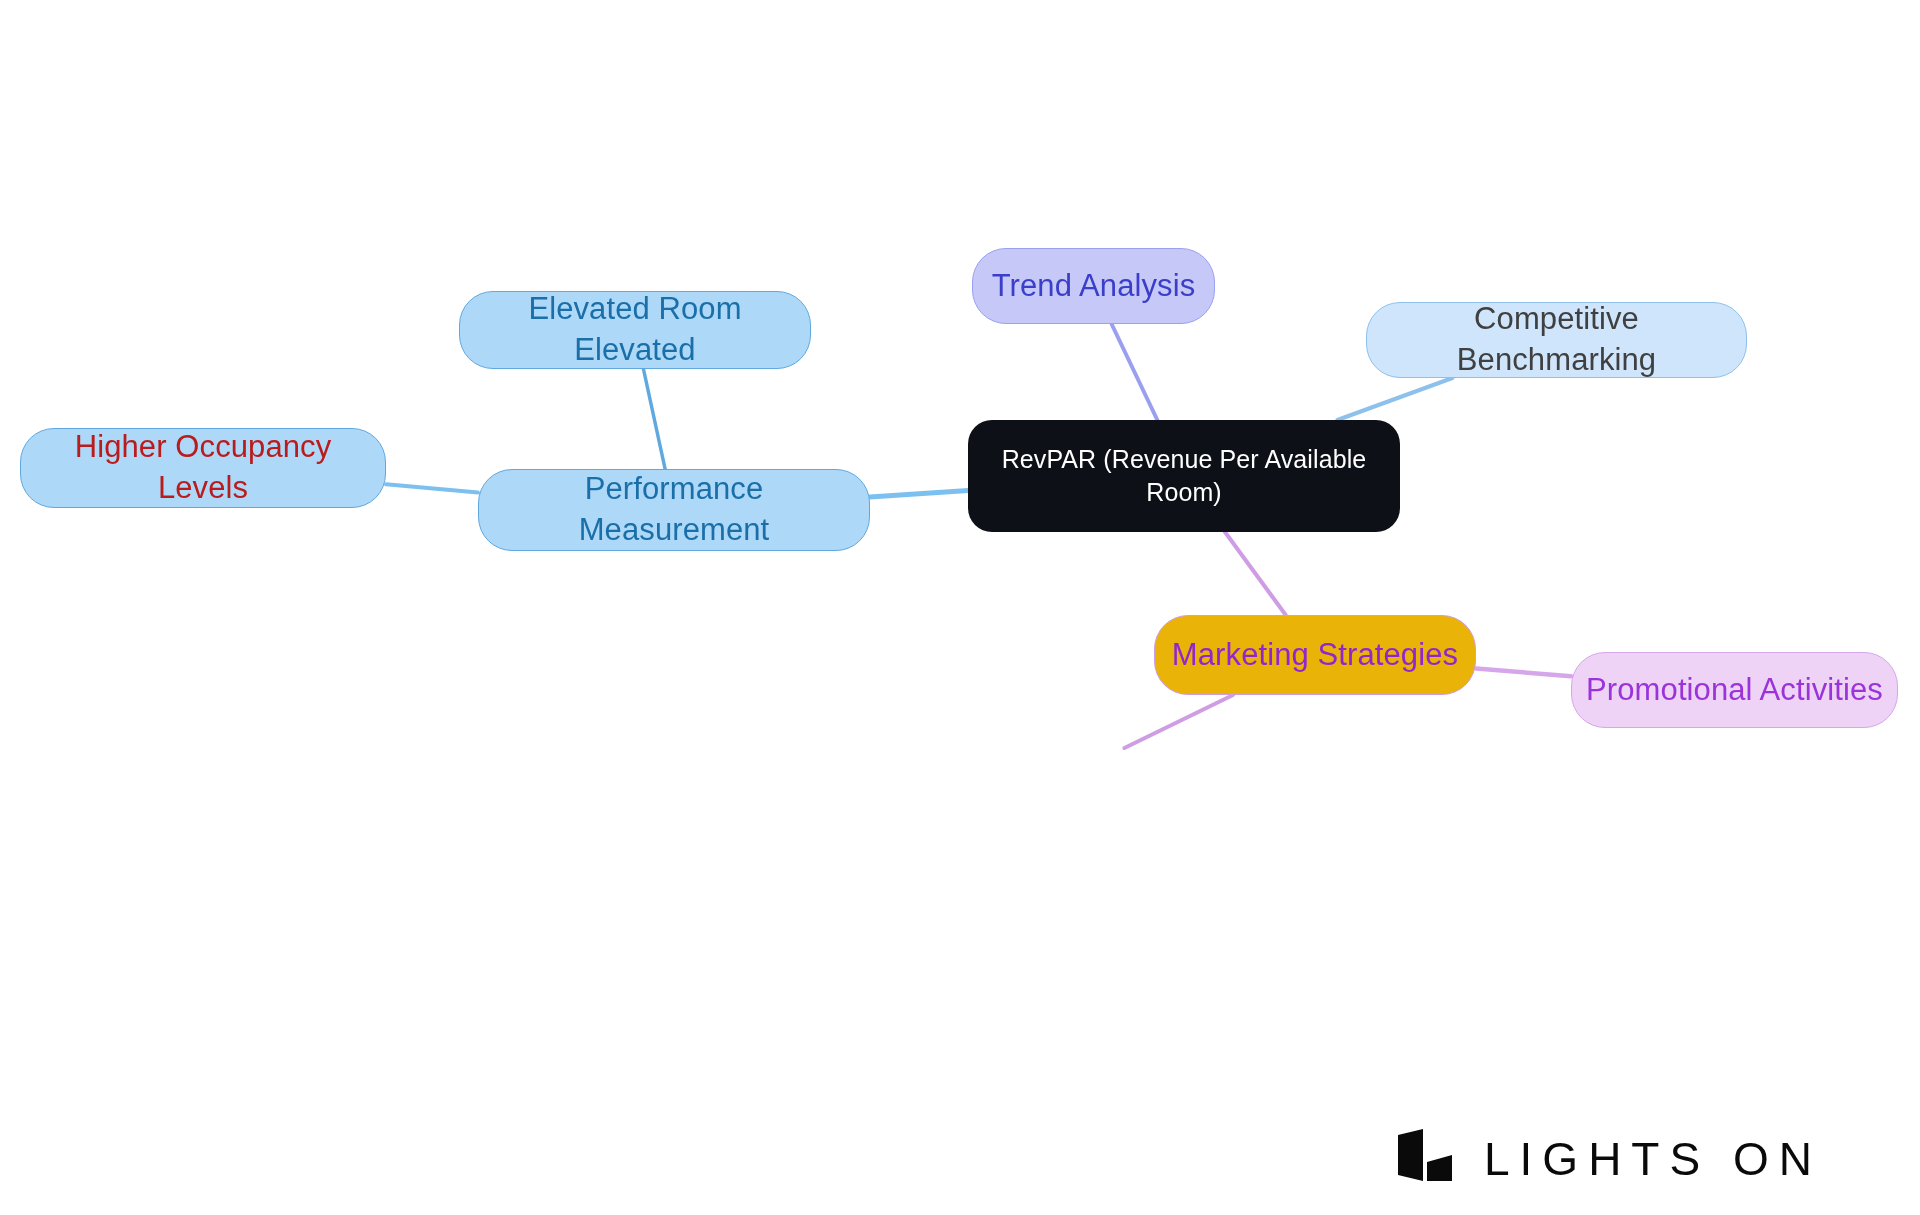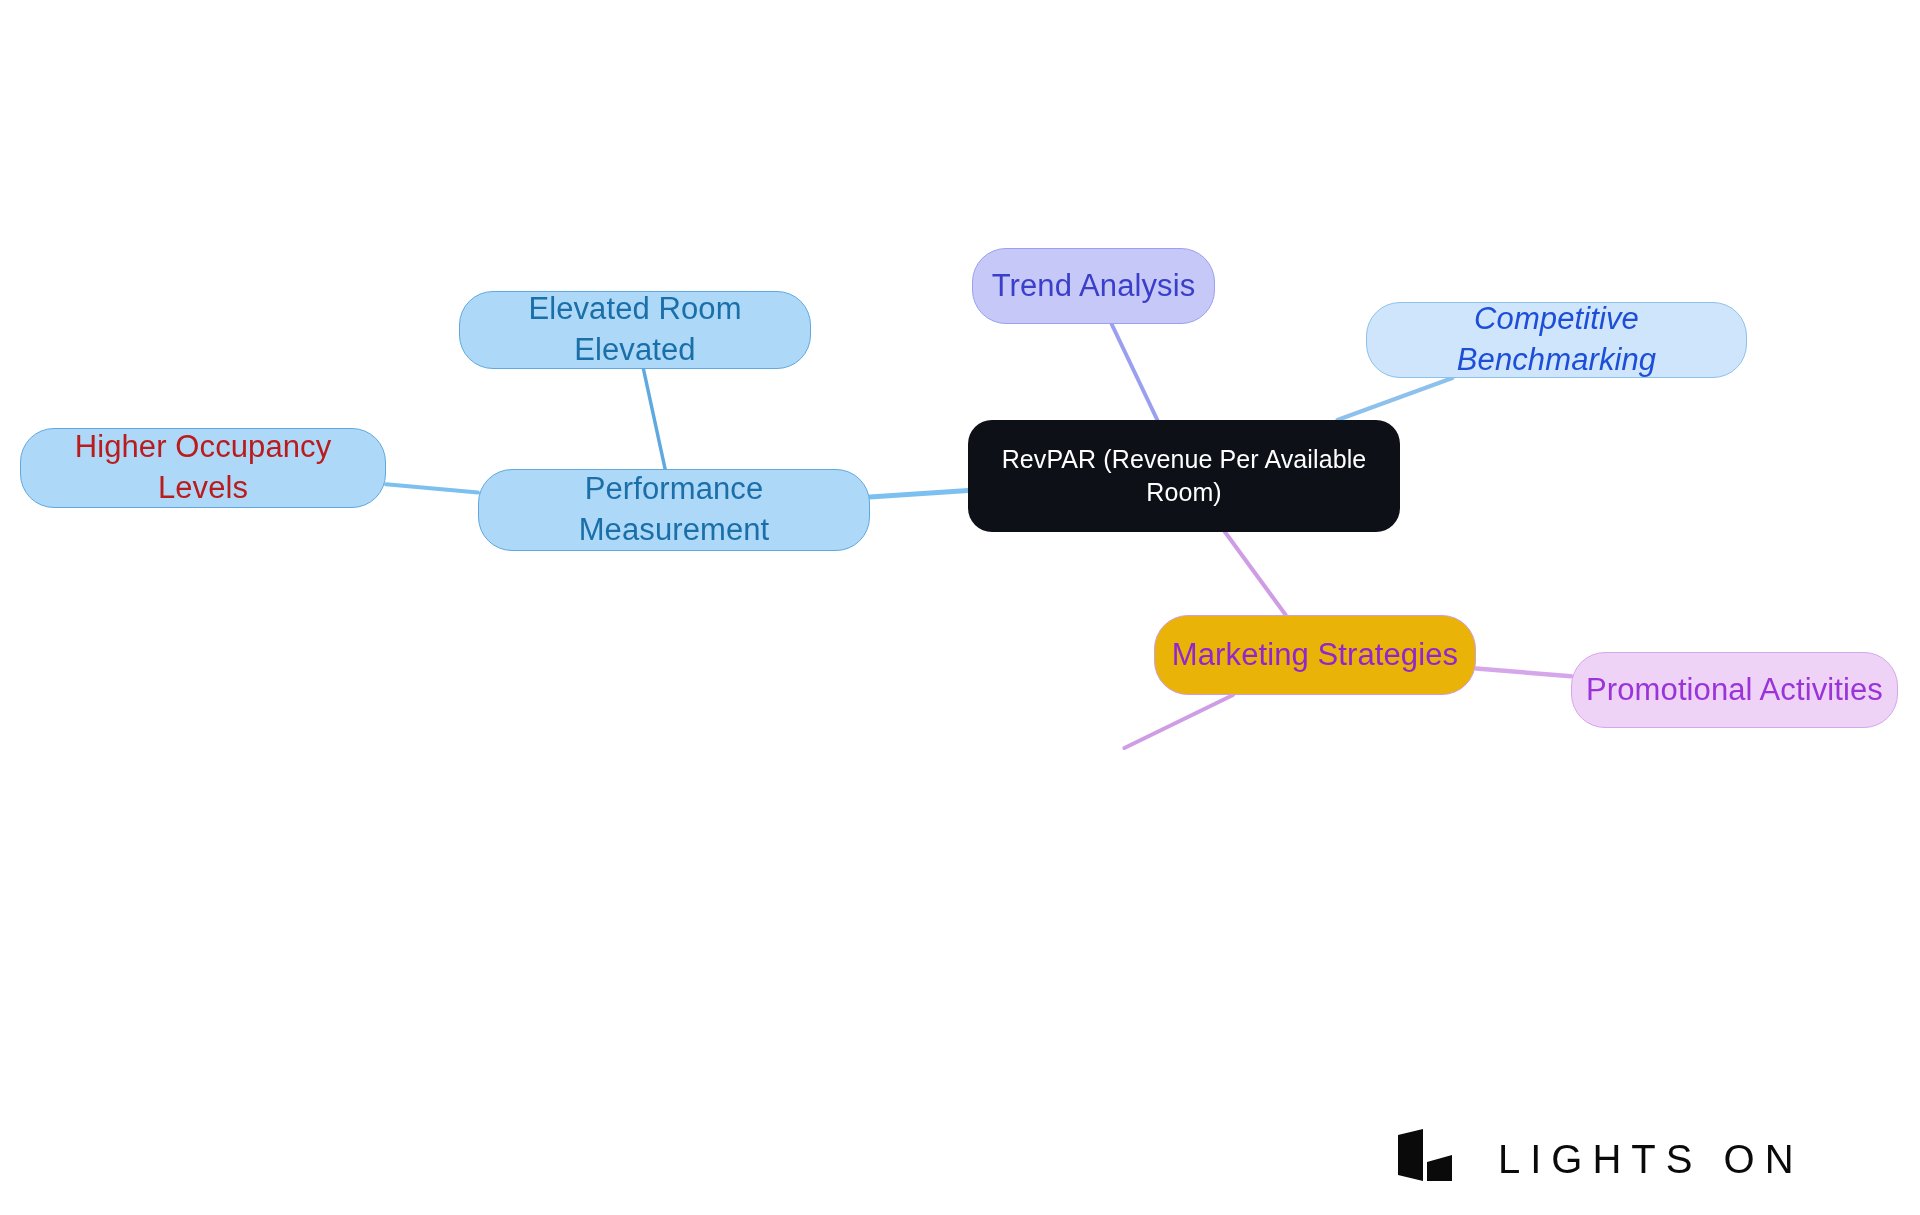--- a/index.html
+++ b/index.html
@@ -88,28 +88,27 @@
     position: absolute;
     left: 1396px;
     top: 1122px;
     height: 72px;
     display: flex;
     align-items: center;
     gap: 26px;
   }
   #logo-wordmark {
     font-family: "Liberation Sans", sans-serif;
-    font-size: 40px;
+    font-size: 46px;
     letter-spacing: 10px;
     color: #0a0a0a;
     font-weight: 400;
     white-space: nowrap;
     line-height: 1;
     padding-top: 2px;
-    margin-left: 14px;
   }
 </style>
 </head>
 <body>
 
 <div id="canvas" style="background: rgb(255, 255, 255);">
 
   <svg id="edge-layer" viewBox="0 0 1920 1215">
     <g id="edges-group">
         <line x1="1157.3263157894737" y1="420" x2="1111.6" y2="324" stroke="#9aa0ef" stroke-width="4" stroke-linecap="round"></line>
@@ -124,21 +123,21 @@
   </svg>
 
   <div class="node node-root" id="node-revpar" style="left: 968px; top: 420px; width: 432px; height: 112px; background: rgb(13, 17, 23); color: rgb(255, 255, 255);">
     <span>RevPAR (Revenue Per Available Room)</span>
   </div>
 
   <div class="node node-branch c-peri" id="node-trend-analysis" style="left: 972px; top: 248px; width: 243px; height: 76px; background: rgb(198, 201, 247); border-color: rgb(154, 160, 239); color: rgb(59, 62, 201);">
     <span>Trend Analysis</span>
   </div>
 
-  <div class="node node-leaf c-blue-light" id="node-competitive-benchmarking" style="left: 1366px; top: 302px; width: 381px; height: 76px; background: rgb(207, 229, 251); border-color: rgb(141, 193, 236); color: #1d4ed8; font-style: italic;">
+  <div class="node node-leaf c-blue-light" id="node-competitive-benchmarking" style="left: 1366px; top: 302px; width: 381px; height: 76px; background: rgb(207, 229, 251); border-color: rgb(141, 193, 236); color: #404040;">
     <span>Competitive Benchmarking</span>
   </div>
 
   <div class="node node-branch c-blue-mid" id="node-performance-measurement" style="left: 478px; top: 469px; width: 392px; height: 82px; background: rgb(174, 216, 248); border-color: rgb(95, 169, 224); color: rgb(26, 111, 168);">
     <span>Performance Measurement</span>
   </div>
 
   <div class="node node-leaf c-blue-mid" id="node-elevated-room-charges" style="left: 459px; top: 291px; width: 352px; height: 78px; background: rgb(174, 216, 248); border-color: rgb(95, 169, 224); color: rgb(26, 111, 168);">
     <span>Elevated Room Elevated</span>
   </div>

